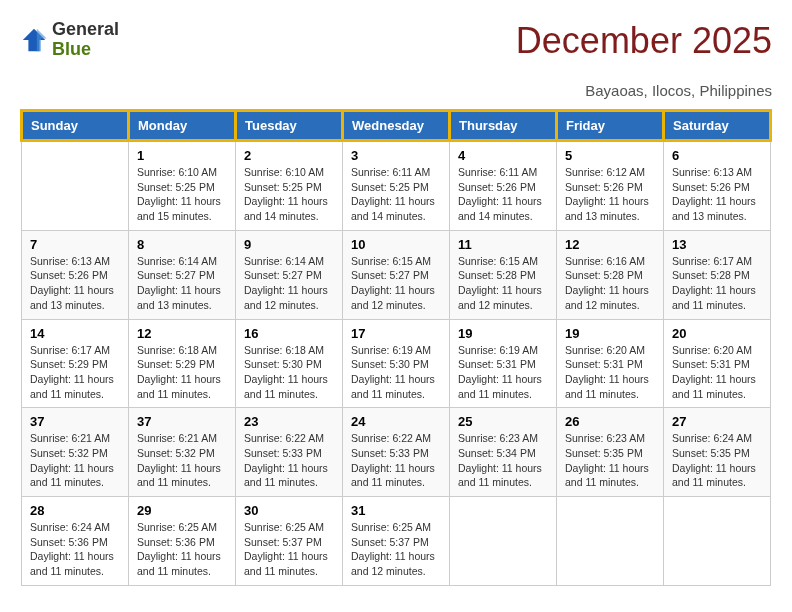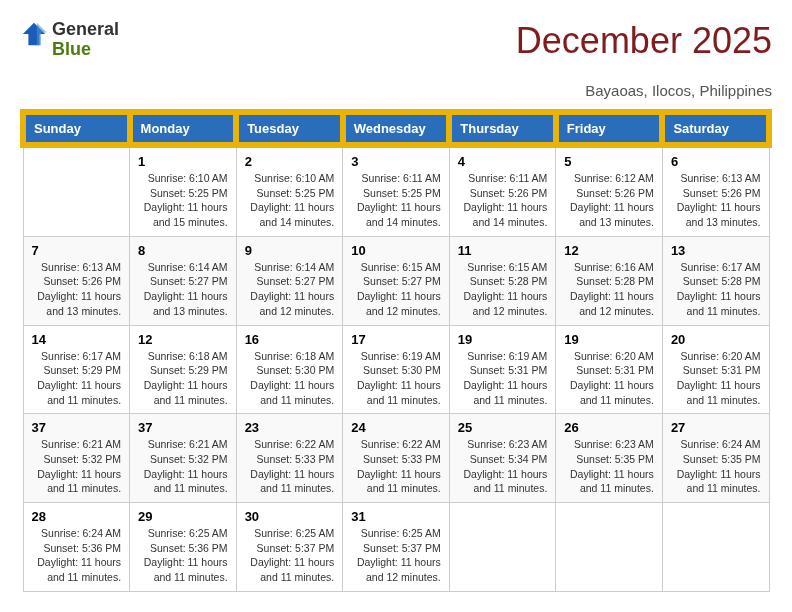--- a/index.html
+++ b/index.html
@@ -11,21 +11,21 @@
       padding: 20px;
     }
     .header {
       display: flex;
       justify-content: space-between;
       align-items: flex-start;
       margin-bottom: 10px;
     }
     .logo {
       display: flex;
-      align-items: flex-start;
+      align-items: center;
     }
     .logo-text {
       font-size: 18px;
       font-weight: bold;
       color: #333;
       line-height: 1.1;
     }
     .logo-blue { color: #4d7c0f; }
     .logo-icon {
       width: 28px;
@@ -47,21 +47,21 @@
       width: 100%;
       border-collapse: collapse;
       border: 1px solid #ccc;
     }
     .calendar th {
       background-color: #2a6ebb;
       color: #fff;
       text-align: left;
       padding: 6px 8px;
       font-size: 13px;
-      border: 6px solid #eab308;
+      border: 3px solid #eab308;
     }
     .calendar td {
       vertical-align: top;
       padding: 6px 8px;
       border: 1px solid #ccc;
       width: 14.28%;
       min-height: 80px;
       background: #fff;
     }
     .calendar tr:nth-child(even) td {
@@ -70,21 +70,20 @@
     .day-num {
       font-size: 13px;
       font-weight: bold;
       margin-bottom: 2px;
       display: block;
     }
     .day-info {
       font-size: 10.5px;
       color: #333;
       line-height: 1.4;
-      text-align: right;
     }
     .empty-cell { background: #fff !important; }
   </style>
 </head>
 <body>
 
 <div class="header">
   <div class="logo">
     <svg class="logo-icon" viewBox="0 0 40 40">
       <polygon points="20,4 36,20 28,20 28,36 12,36 12,20 4,20" fill="#1a5cb8"></polygon>

